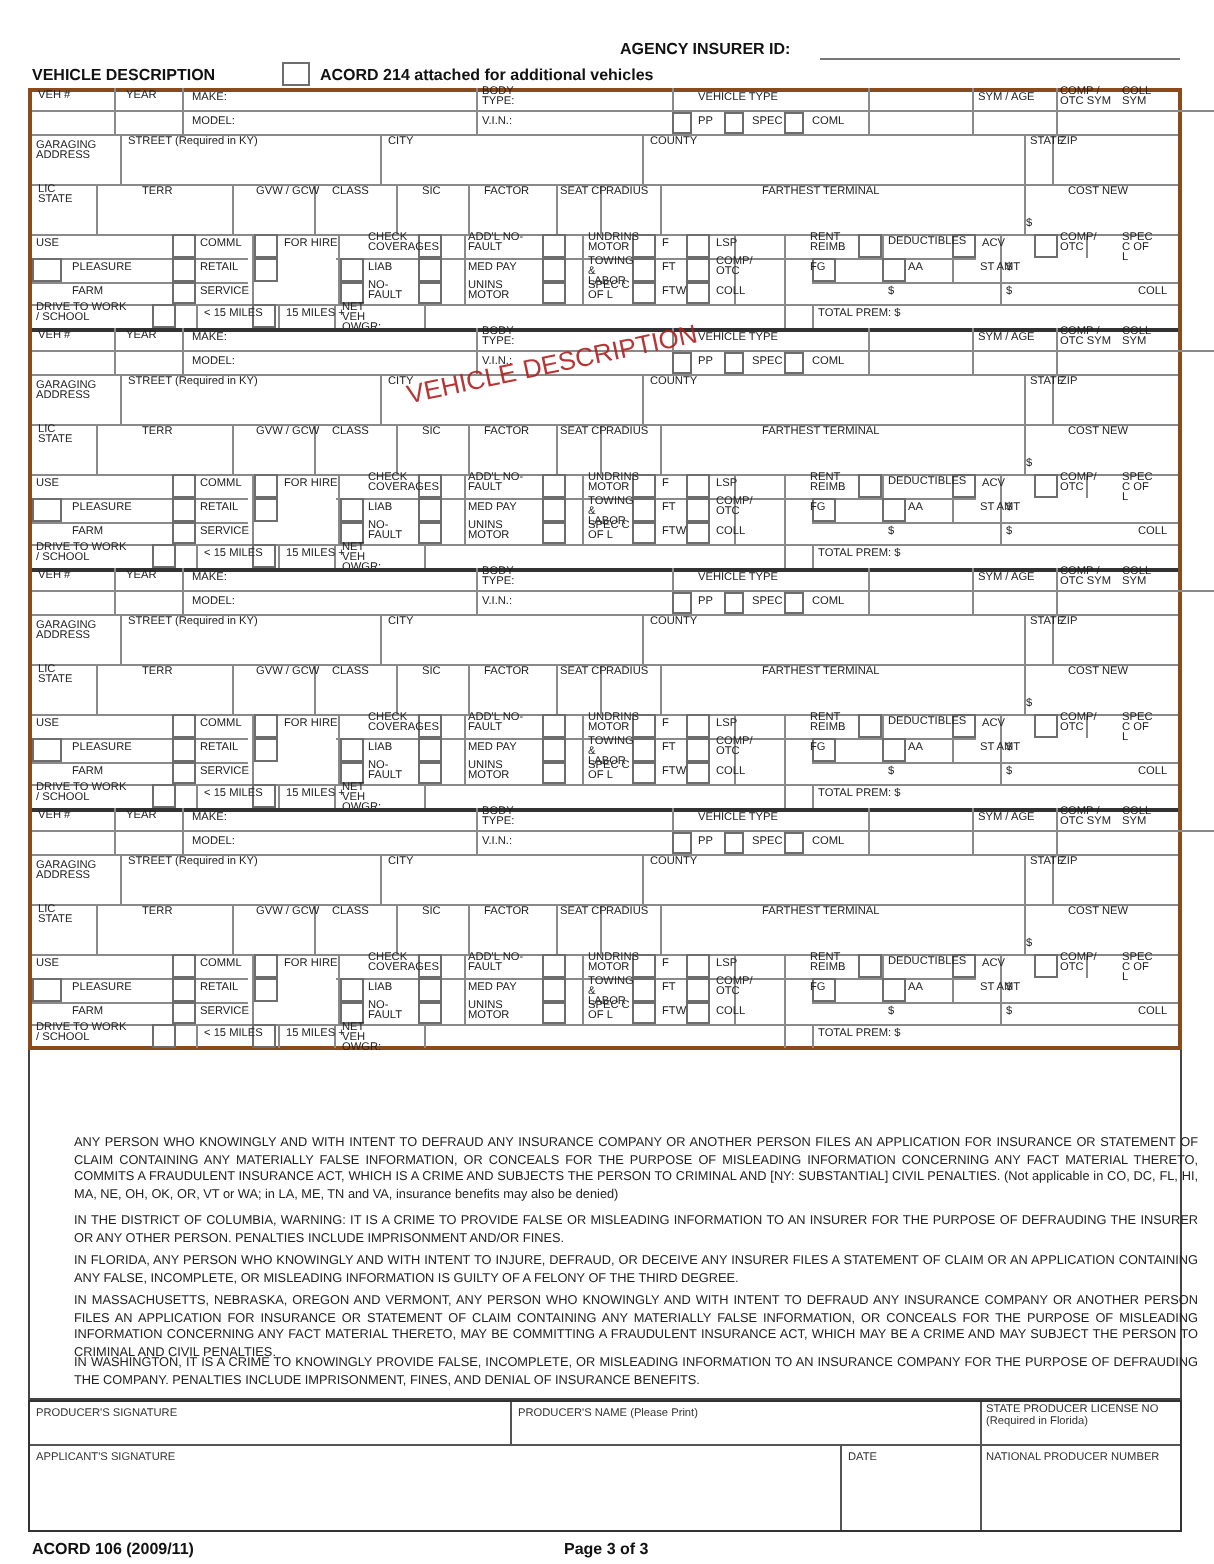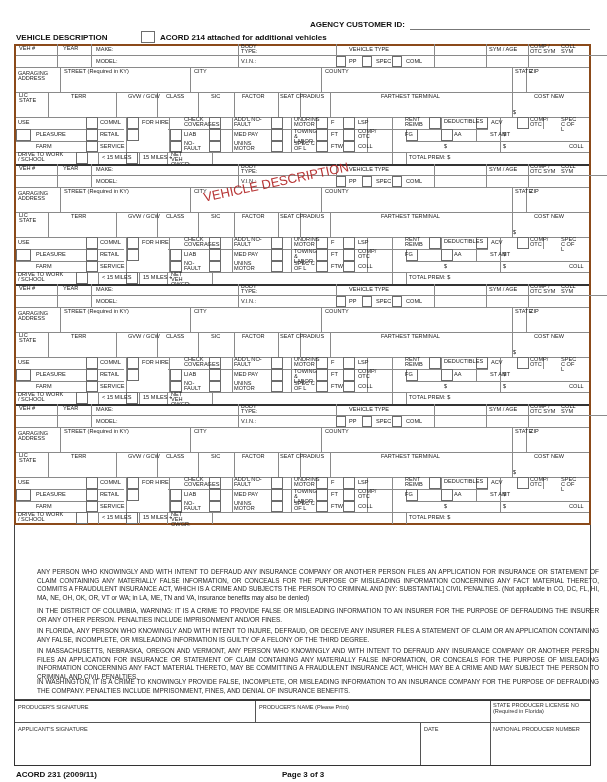--- a/index.html
+++ b/index.html
@@ -23,21 +23,21 @@
   #fraud-box { left:14px; top:565px; width:577px; height:135px; border:1px solid #444; border-top:none; box-sizing:border-box; }
   .fraud { position:absolute; left:22px; width:562px; font-size:6.4px; line-height:8.6px; color:#222; text-align:justify; }
   #sig-box { left:14px; top:700px; width:577px; height:66px; border:1.5px solid #333; box-sizing:border-box; }
   .sigl { position:absolute; font-size:5.6px; color:#333; white-space:nowrap; }
   #footer-form { left:16px; top:770px; font-size:8px; font-weight:bold; }
   #footer-page { left:282px; top:770px; font-size:8px; font-weight:bold; }
 </style>
 </head>
 <body>
 
-<div class="abs" id="agency-id">AGENCY CUSTOMER ID:</div>
+<div class="abs" id="agency-id">AGENCY INSURER ID:</div>
 <div class="abs" id="agency-line"></div>
 <div class="abs" id="vd-title">VEHICLE DESCRIPTION</div>
 <div class="abs cb" id="acord129-box"></div>
 <div class="abs" id="acord129">ACORD 214 attached for additional vehicles</div>
 
 <div class="abs" id="form-frame"></div>
 
 <div id="blocks-container">
     <div class="block" style="top: 44px;">
       <div class="hl" style="left: 0px; top: 11px; width: 573px;"></div>
@@ -793,14 +793,14 @@
   <div class="sigl" style="left:478px;top:7px;">(Required in Florida)</div>
   <div class="abs" style="left:477px;top:13px;width:97px;height:7px;"></div>
   <div class="sigl" style="left:3px;top:25px;">APPLICANT'S SIGNATURE</div>
   <div class="abs" style="left:1px;top:31px;width:403px;height:32px;"></div>
   <div class="sigl" style="left:409px;top:25px;">DATE</div>
   <div class="abs" style="left:407px;top:31px;width:67px;height:32px;"></div>
   <div class="sigl" style="left:478px;top:25px;">NATIONAL PRODUCER NUMBER</div>
   <div class="abs" style="left:477px;top:31px;width:97px;height:32px;"></div>
 </div>
 
-<div class="abs" id="footer-form">ACORD 231 (2009/11)</div>
+<div class="abs" id="footer-form">ACORD 106 (2009/11)</div>
 <div class="abs" id="footer-page">Page 3 of 3</div>
 
 </body></html>

